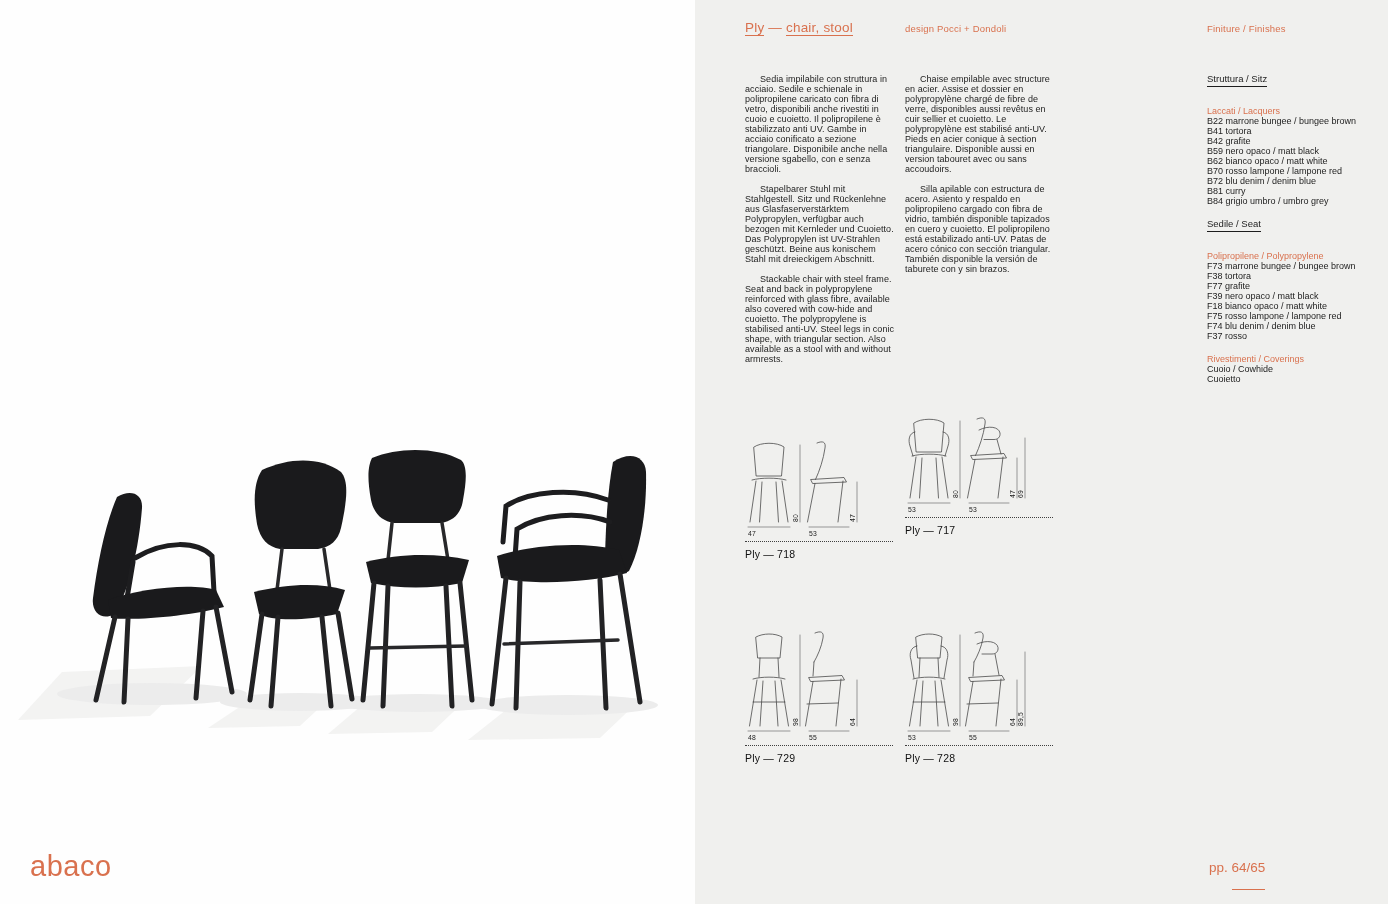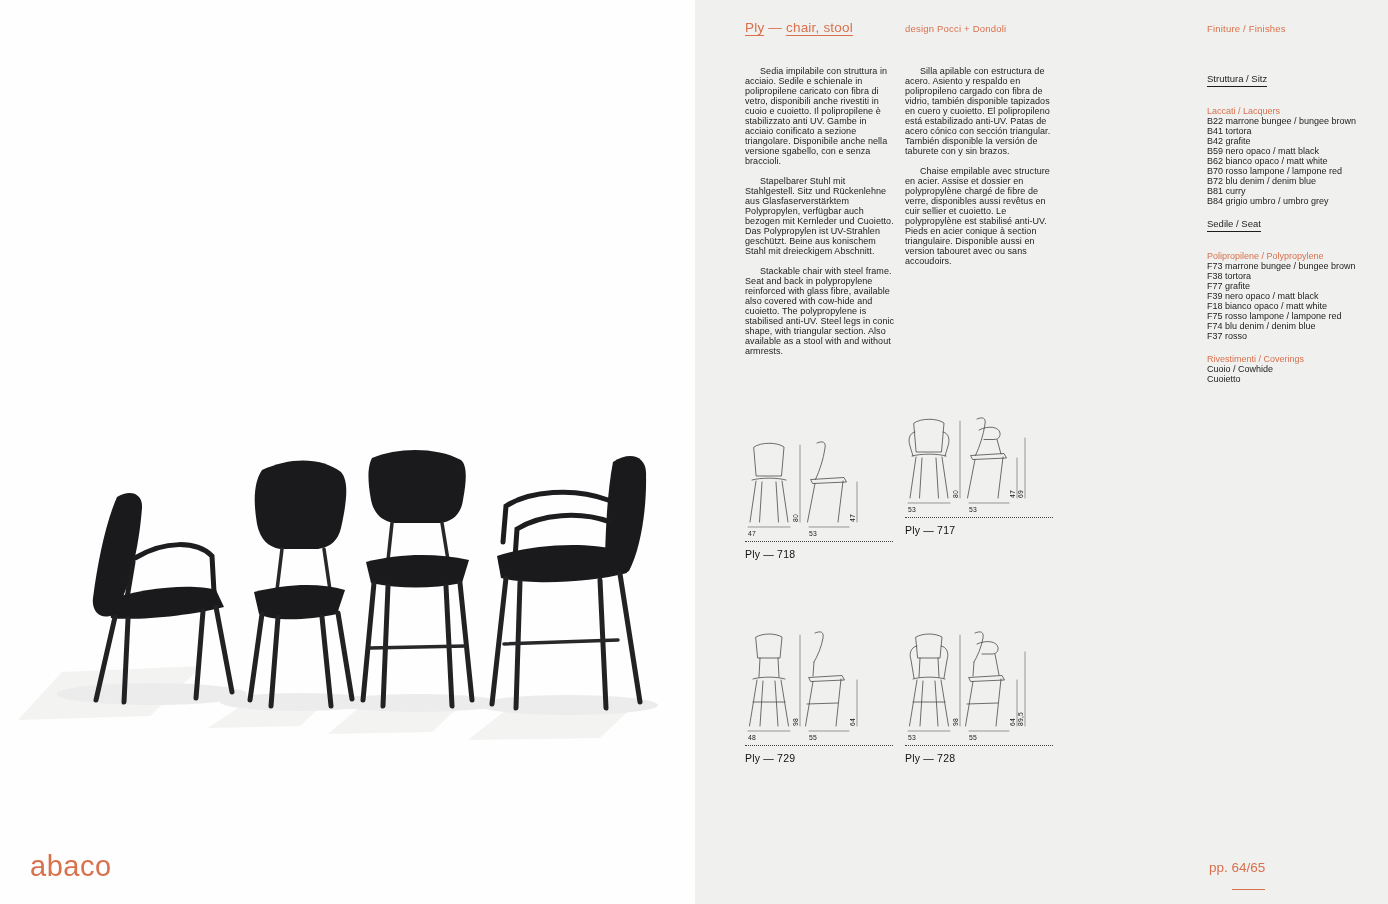--- a/index.html
+++ b/index.html
@@ -20,21 +20,21 @@
 
   .col1 { position:absolute; left:50px; width:150px; }
   .col2 { position:absolute; left:210px; width:152px; }
   .col3 { position:absolute; left:512px; width:175px; }
 
   .prod-title { top:20px; font-size:13.5px; color:var(--accent); letter-spacing:.2px; white-space:nowrap; }
   .prod-title .u { border-bottom:1px solid var(--accent); }
   .designer { top:23px; font-size:9.5px; color:var(--accent); letter-spacing:.2px; }
   .fin-head { top:23px; font-size:9.5px; color:var(--accent); letter-spacing:.2px; }
 
-  .desc-block { top:66px; }
+  .desc-block { top:74px; }
   .desc { font-size:9px; line-height:10px; letter-spacing:.06px; color:var(--ink); text-indent:15px; margin-bottom:10px; }
 
   .fin-col { top:74px; font-size:9px; line-height:10px; }
   .sec-title { display:inline-block; font-size:9.5px; border-bottom:1px solid var(--ink); padding-bottom:2px; margin-bottom:10px; }
   .grp-label { color:var(--accent); }
   .fin-item { color:var(--ink); }
   .gap-lg { height:13px; }
   .gap-md { height:9px; }
 
   .draw-card { position:absolute; width:148px; }
@@ -132,22 +132,22 @@
   <div class="col2 designer">design Pocci + Dondoli</div>
   <div class="col3 fin-head">Finiture / Finishes</div>
 
   <div class="col1 desc-block">
     <p class="desc">Sedia impilabile con struttura in acciaio. Sedile e schienale in polipropilene caricato con fibra di vetro, disponibili anche rivestiti in cuoio e cuoietto. Il polipropilene è stabilizzato anti UV. Gambe in acciaio conificato a sezione triangolare. Disponibile anche nella versione sgabello, con e senza braccioli.</p>
     <p class="desc">Stapelbarer Stuhl mit Stahlgestell. Sitz und Rückenlehne aus Glasfaserverstärktem Polypropylen, verfügbar auch bezogen mit Kernleder und Cuoietto. Das Polypropylen ist UV-Strahlen geschützt. Beine aus konischem Stahl mit dreieckigem Abschnitt.</p>
     <p class="desc">Stackable chair with steel frame. Seat and back in polypropylene reinforced with glass fibre, available also covered with cow-hide and cuoietto. The polypropylene is stabilised anti-UV. Steel legs in conic shape, with triangular section. Also available as a stool with and without armrests.</p>
   </div>
 
   <div class="col2 desc-block">
+    <p class="desc">Chaise empilable avec structure en acier. Assise et dossier en polypropylène chargé de fibre de verre, disponibles aussi revêtus en cuir sellier et cuoietto. Le polypropylène est stabilisé anti-UV. Pieds en acier conique à section triangulaire. Disponible aussi en version tabouret avec ou sans accoudoirs.</p>
     <p class="desc">Silla apilable con estructura de acero. Asiento y respaldo en polipropileno cargado con fibra de vidrio, también disponible tapizados en cuero y cuoietto. El polipropileno está estabilizado anti-UV. Patas de acero cónico con sección triangular. También disponible la versión de taburete con y sin brazos.</p>
-    <p class="desc">Chaise empilable avec structure en acier. Assise et dossier en polypropylène chargé de fibre de verre, disponibles aussi revêtus en cuir sellier et cuoietto. Le polypropylène est stabilisé anti-UV. Pieds en acier conique à section triangulaire. Disponible aussi en version tabouret avec ou sans accoudoirs.</p>
   </div>
 
   <div class="col3 fin-col">
     <div class="sec-title">Struttura / Sitz</div>
     <div class="gap-md"></div>
     <div class="grp-label">Laccati / Lacquers</div>
     <div class="fin-item">B22 marrone bungee / bungee brown</div>
     <div class="fin-item">B41 tortora</div>
     <div class="fin-item">B42 grafite</div>
     <div class="fin-item">B59 nero opaco / matt black</div>

